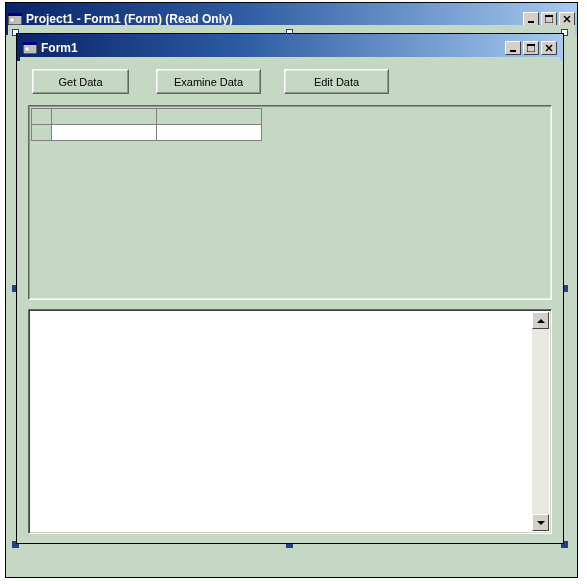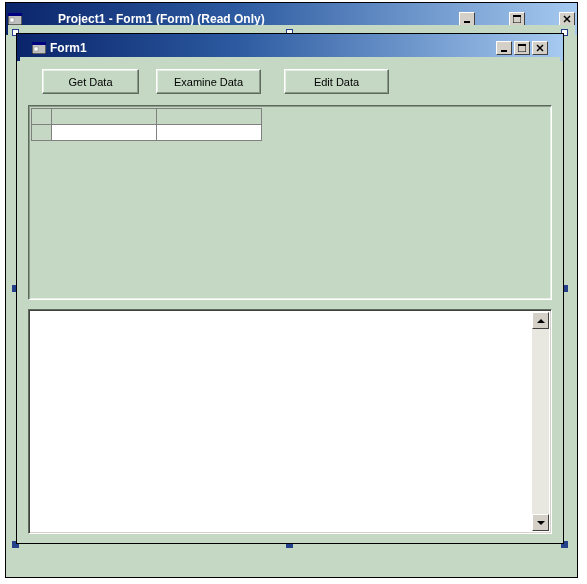--- a/index.html
+++ b/index.html
@@ -27,21 +27,20 @@
   }
   .outer-titlebar {
     height: 32px;
     background: linear-gradient(to right, #0a246a 0%, #2c5aa0 40%, #a6caf0 100%);
     display: flex;
     align-items: center;
     padding: 0 2px;
     color: #fff;
     font-weight: bold;
     font-size: 12px;
-    gap: 32px;
   }
   .form-icon {
     width: 14px;
     height: 12px;
     margin-right: 4px;
     display: inline-block;
   }
   .form-icon svg { display:block; }
   .titlebar-spacer { flex: 1; }
   .win-btn {
@@ -91,21 +90,21 @@
     width: 548px;
     height: 511px;
     border: 1px solid #000;
     background: #c4d8c4;
   }
   .inner-titlebar {
     height: 27px;
     background: linear-gradient(to right, #0a246a 0%, #2c5aa0 40%, #a6caf0 100%);
     display: flex;
     align-items: center;
-    padding: 0 15px;
+    padding: 0 6px;
     color: #fff;
     font-weight: bold;
     font-size: 12px;
   }
   .inner-client {
     position: absolute;
     left: 3px;
     top: 23px;
     right: 3px;
     bottom: 3px;
@@ -291,21 +290,21 @@
         <span class="win-btn">
           <svg width="8" height="8">
               <line x1="1" y1="1" x2="7" y2="7" stroke="#000" stroke-width="1.5"></line>
               <line x1="7" y1="1" x2="1" y2="7" stroke="#000" stroke-width="1.5"></line>
             </svg>
         </span>
       </div>
 
       <div class="inner-client">
 
-        <div class="vb-button" style="left:22px;  top:12px; width:97px;">
+        <div class="vb-button" style="left:12px;  top:12px; width:97px;">
           <span>Get Data</span>
         </div>
         <div class="vb-button" style="left:136px; top:12px; width:105px;">
           <span>Examine Data</span>
         </div>
         <div class="vb-button" style="left:264px; top:12px; width:105px;">
           <span>Edit Data</span>
         </div>
 
         <div class="grid-frame">

